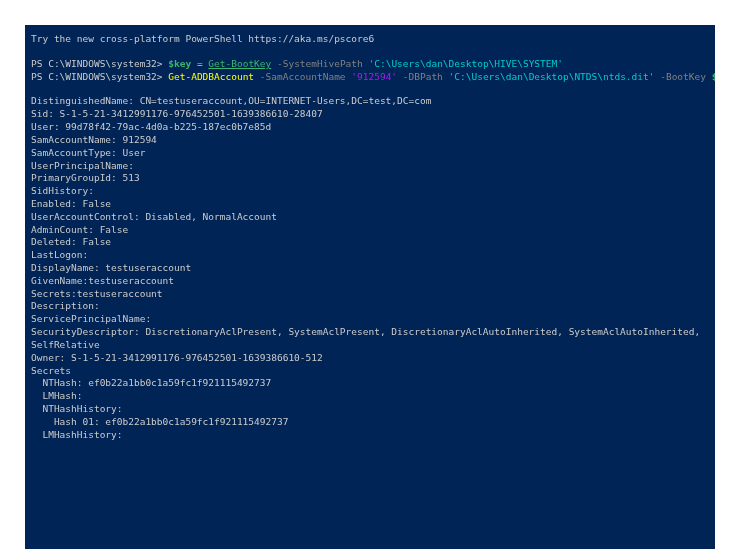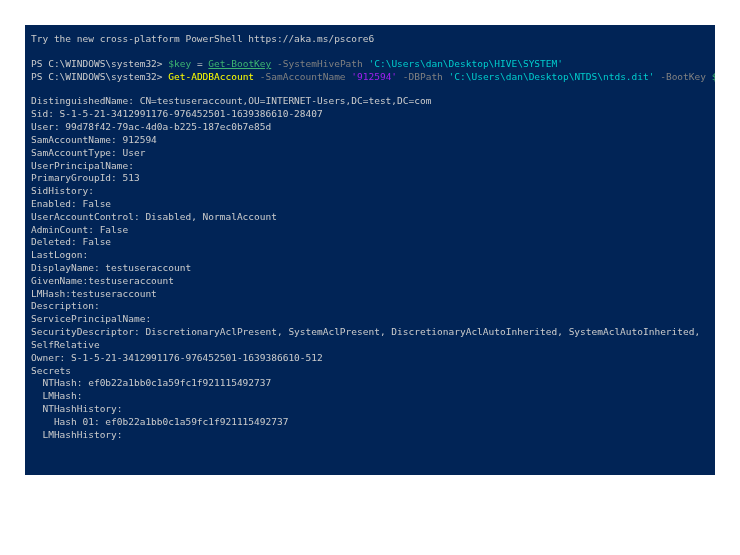--- a/index.html
+++ b/index.html
@@ -9,21 +9,21 @@
     }
     body {
       background: #ffffff;
       width: 740px;
       height: 555px;
       padding: 25px;
     }
     .terminal {
       background: #012456;
       width: 690px;
-      height: 450px;
+      height: 524px;
       padding: 8px 6px;
       font-family: 'Lucida Console', 'Consolas', monospace;
       font-size: 9.5px;
       line-height: 1.35;
       overflow: hidden;
       color: #cccccc;
     }
     .line {
       white-space: pre;
       min-height: 12px;
@@ -39,20 +39,21 @@
     }
     .string-cyan {
       color: #00cccc;
     }
     .string-purple {
       color: #a020f0;
       margin-top: 40px;
     }
     .variable-green {
       color: #3cb371;
+      font-weight: bold;
     }
     .output {
       color: #cccccc;
     }
     .blank {
       height: 12px;
     }
     .hilite-text {
       color: #3cb371;
       text-decoration: underline;
@@ -79,21 +80,21 @@
   <div class="line output">UserPrincipalName:</div>
   <div class="line output">PrimaryGroupId: 513</div>
   <div class="line output">SidHistory:</div>
   <div class="line output">Enabled: False</div>
   <div class="line output">UserAccountControl: Disabled, NormalAccount</div>
   <div class="line output">AdminCount: False</div>
   <div class="line output">Deleted: False</div>
   <div class="line output">LastLogon:</div>
   <div class="line output">DisplayName: testuseraccount</div>
   <div class="line output">GivenName:testuseraccount</div>
-  <div class="line output">LMHash:testuseraccount</div>
+  <div class="line output">Secrets:testuseraccount</div>
   <div class="line output">Description:</div>
   <div class="line output">ServicePrincipalName:</div>
   <div class="line output">SecurityDescriptor: DiscretionaryAclPresent, SystemAclPresent, DiscretionaryAclAutoInherited, SystemAclAutoInherited,</div>
   <div class="line output">SelfRelative</div>
   <div class="line output">Owner: S-1-5-21-3412991176-976452501-1639386610-512</div>
   <div class="line output">Secrets</div>
   <div class="line output">  NTHash: ef0b22a1bb0c1a59fc1f921115492737</div>
   <div class="line output">  LMHash:</div>
   <div class="line output">  NTHashHistory:</div>
   <div class="line output">    Hash 01: ef0b22a1bb0c1a59fc1f921115492737</div>

